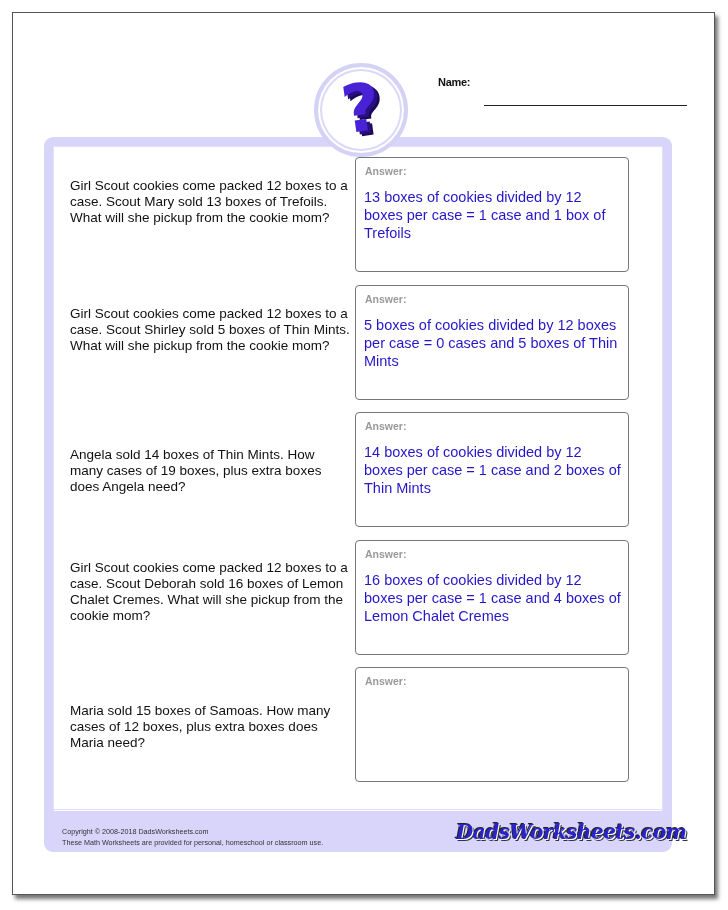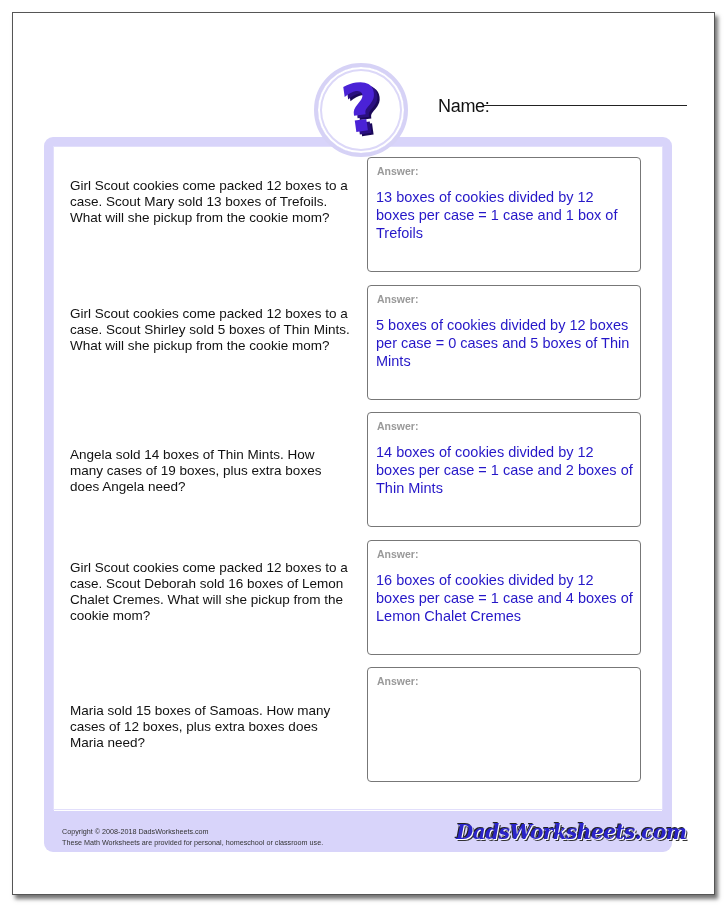--- a/index.html
+++ b/index.html
@@ -18,21 +18,21 @@
       position: absolute; left: 314px; top: 63px; width: 94px; height: 94px; border-radius: 50%;
       background: #fff; border: 4px solid #d6d2f6; box-shadow: inset 0 0 0 2px #fff, inset 0 0 0 4px #dcd8f8;
       z-index: 3; display: flex; align-items: center; justify-content: center;
     }
     .qmark {
       font-family: "DejaVu Sans", sans-serif; font-weight: bold; font-size: 66px; line-height: 1;
       color: #4a22d6; text-shadow: 3px 3px 0 #2a0f80, 5px 5px 0 #1a0858; transform: rotate(-8deg);
       margin-top: -2px;
     }
     .name-label {
-      position: absolute; left: 438px; top: 96px; font-size: 18px; font-weight: normal; letter-spacing: -0.3px;
+      position: absolute; left: 438px; top: 76px; font-size: 11px; font-weight: bold; letter-spacing: -0.3px;
       color: #111;
     }
     .name-line {
       position: absolute; left: 484px; top: 105px; width: 203px; border-bottom: 1.3px solid #222;
     }
 
     .frame {
       position: absolute; left: 44px; top: 137px; width: 628px; height: 715px;
       background: #d8d4fa; border-radius: 9px;
     }
@@ -43,21 +43,21 @@
     .frame-innerline {
       position: absolute; left: 53px; top: 146px; width: 610px; height: 664px;
       border: 1.5px solid #e2dffb; pointer-events: none; z-index: 1;
     }
 
     .problem {
       position: absolute; left: 70px; width: 280px; font-size: 13.5px; line-height: 16px; color: #111; z-index: 2;
     }
     .answer-box {
       position: absolute; left: 355px; width: 274px; height: 115px; border: 1.2px solid #777;
-      border-radius: 4px; background: #fff; z-index: 2; margin-left: 12px;
+      border-radius: 4px; background: #fff; z-index: 2;
     }
     .answer-label {
       position: absolute; left: 9px; top: 7px; font-size: 10.5px; font-weight: bold; color: #999;
     }
     .answer-text {
       position: absolute; left: 8px; top: 30px; width: 258px; font-size: 14.5px; line-height: 18px; color: #2517c8;
     }
 
     .footer-copy {
       position: absolute; left: 62px; top: 826px; font-size: 7.2px; line-height: 11px; color: #333; z-index: 2;

